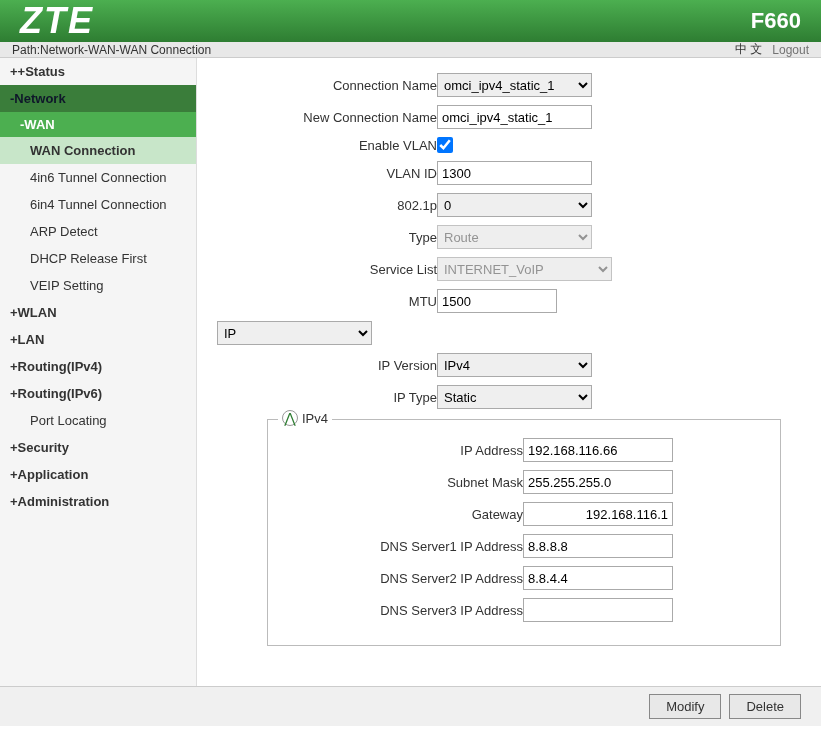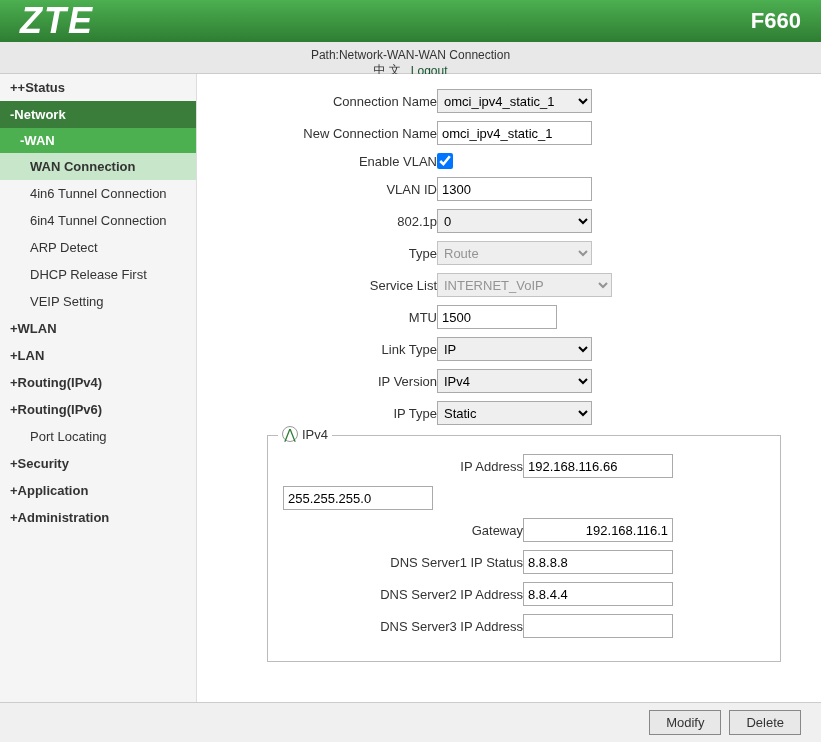--- a/index.html
+++ b/index.html
@@ -28,48 +28,47 @@
     }
 
     
     #pathbar {
       background: #e8e8e8;
       border-bottom: 1px solid #ccc;
       padding: 6px 12px;
       display: flex;
       align-items: center;
       justify-content: space-between;
-      height: 32px;
-      flex-direction: column;
+      height: 16px;
     }
     #pathbar .path-text { color: #333; font-size: 12px; }
     #pathbar .path-actions { display: flex; gap: 10px; align-items: center; }
     #pathbar .lang { color: #333; font-size: 12px; cursor: pointer; }
-    #pathbar .logout { color: #14532d; font-size: 12px; cursor: pointer; text-decoration: none; }
+    #pathbar .logout { color: #737373; font-size: 12px; cursor: pointer; text-decoration: none; }
 
     
     #layout { display: flex; height: calc(755px - 55px - 32px - 40px); }
 
     
     #sidebar {
       width: 197px;
       background: #f5f5f5;
       border-right: 1px solid #ddd;
       overflow-y: auto;
       flex-shrink: 0;
     }
     .nav-item {
       padding: 6px 10px;
       cursor: pointer;
       font-size: 13px;
       color: #333;
       display: block;
     }
     .nav-item.top-level { font-weight: bold; }
-    .nav-item.section { background: #3a7d3a; color: #ffffff; font-weight: bold; padding: 6px 10px; }
+    .nav-item.section { background: #3a7d3a; color: #0f172a; font-weight: bold; padding: 6px 10px; }
     .nav-item.subsection { background: #4caf50; color: white; padding: 5px 16px; font-weight: bold; }
     .nav-item.child { padding-left: 30px; color: #333; background: #f5f5f5; }
     .nav-item.child.selected { background: #c8e6c9; }
 
     
     #main {
       flex: 1;
       padding: 15px 20px;
       overflow-y: auto;
       background: white;
@@ -240,21 +239,20 @@
         <option>INTERNET_VoIP</option>
       </select>
     </div>
 
     <div class="form-row">
       <div class="form-label">MTU</div>
       <input type="text" class="form-control" style="width: 120px;" value="1500">
     </div>
 
     <div class="form-row">
-      <div class="form-label">Link Type</div>
       <select class="form-control" style="width:155px;">
         <option>IP</option>
       </select>
     </div>
 
     <div class="form-row">
       <div class="form-label">IP Version</div>
       <select class="form-control" style="width:155px;">
         <option>IPv4</option><option>IPv6</option>
       </select>
@@ -273,30 +271,31 @@
           <span class="collapse-btn">⋀</span>
           <span>IPv4</span>
         </div>
 
         <div class="form-row" style="margin-top:8px;">
           <div class="form-label" style="width:240px;">IP Address</div>
           <input type="text" class="form-control" style="width: 150px;" value="192.168.116.66">
         </div>
 
         <div class="form-row">
+          <div class="form-label" style="width:240px;">Subnet Mask</div>
           <input type="text" class="form-control" style="width: 150px;" value="255.255.255.0">
         </div>
 
         <div class="form-row">
           <div class="form-label" style="width:240px;">Gateway</div>
           <input type="text" class="form-control" style="width: 150px; text-align: right;" value="192.168.116.1">
         </div>
 
         <div class="form-row">
-          <div class="form-label" style="width:240px;">DNS Server1 IP Status</div>
+          <div class="form-label" style="width:240px;">DNS Server1 IP Address</div>
           <input type="text" class="form-control" style="width: 150px;" value="8.8.8.8">
         </div>
 
         <div class="form-row">
           <div class="form-label" style="width:240px;">DNS Server2 IP Address</div>
           <input type="text" class="form-control" style="width: 150px;" value="8.8.4.4">
         </div>
 
         <div class="form-row">
           <div class="form-label" style="width:240px;">DNS Server3 IP Address</div>

